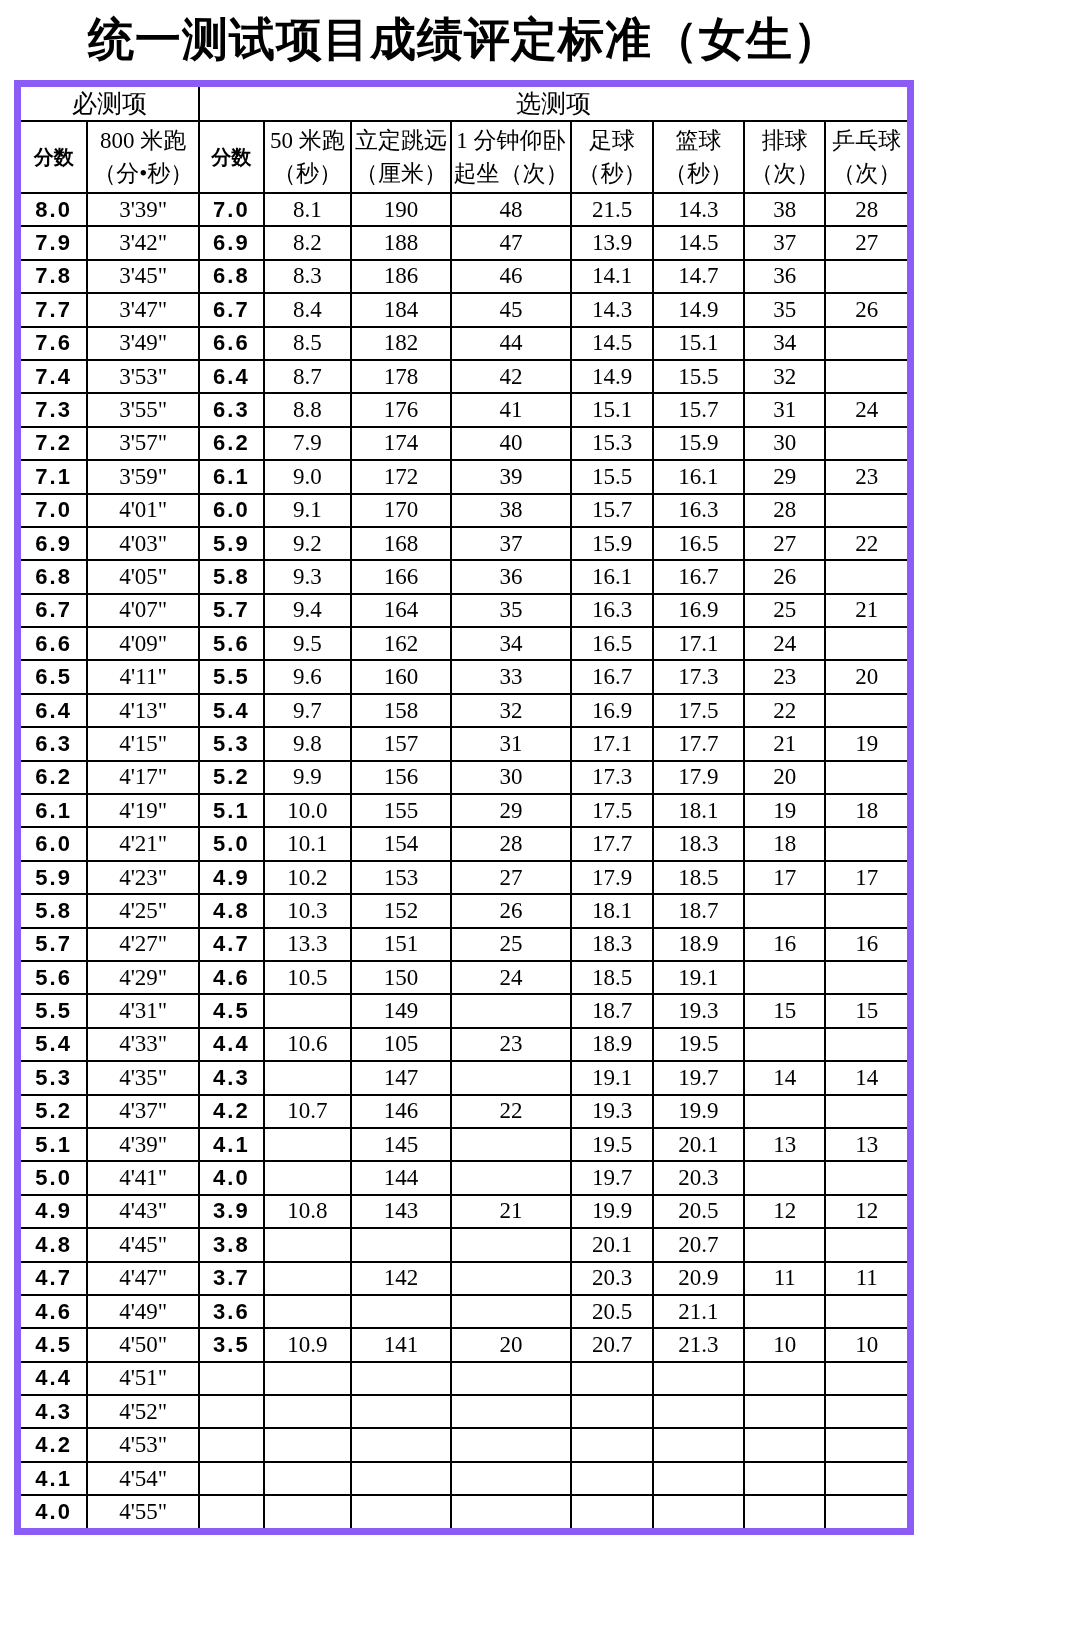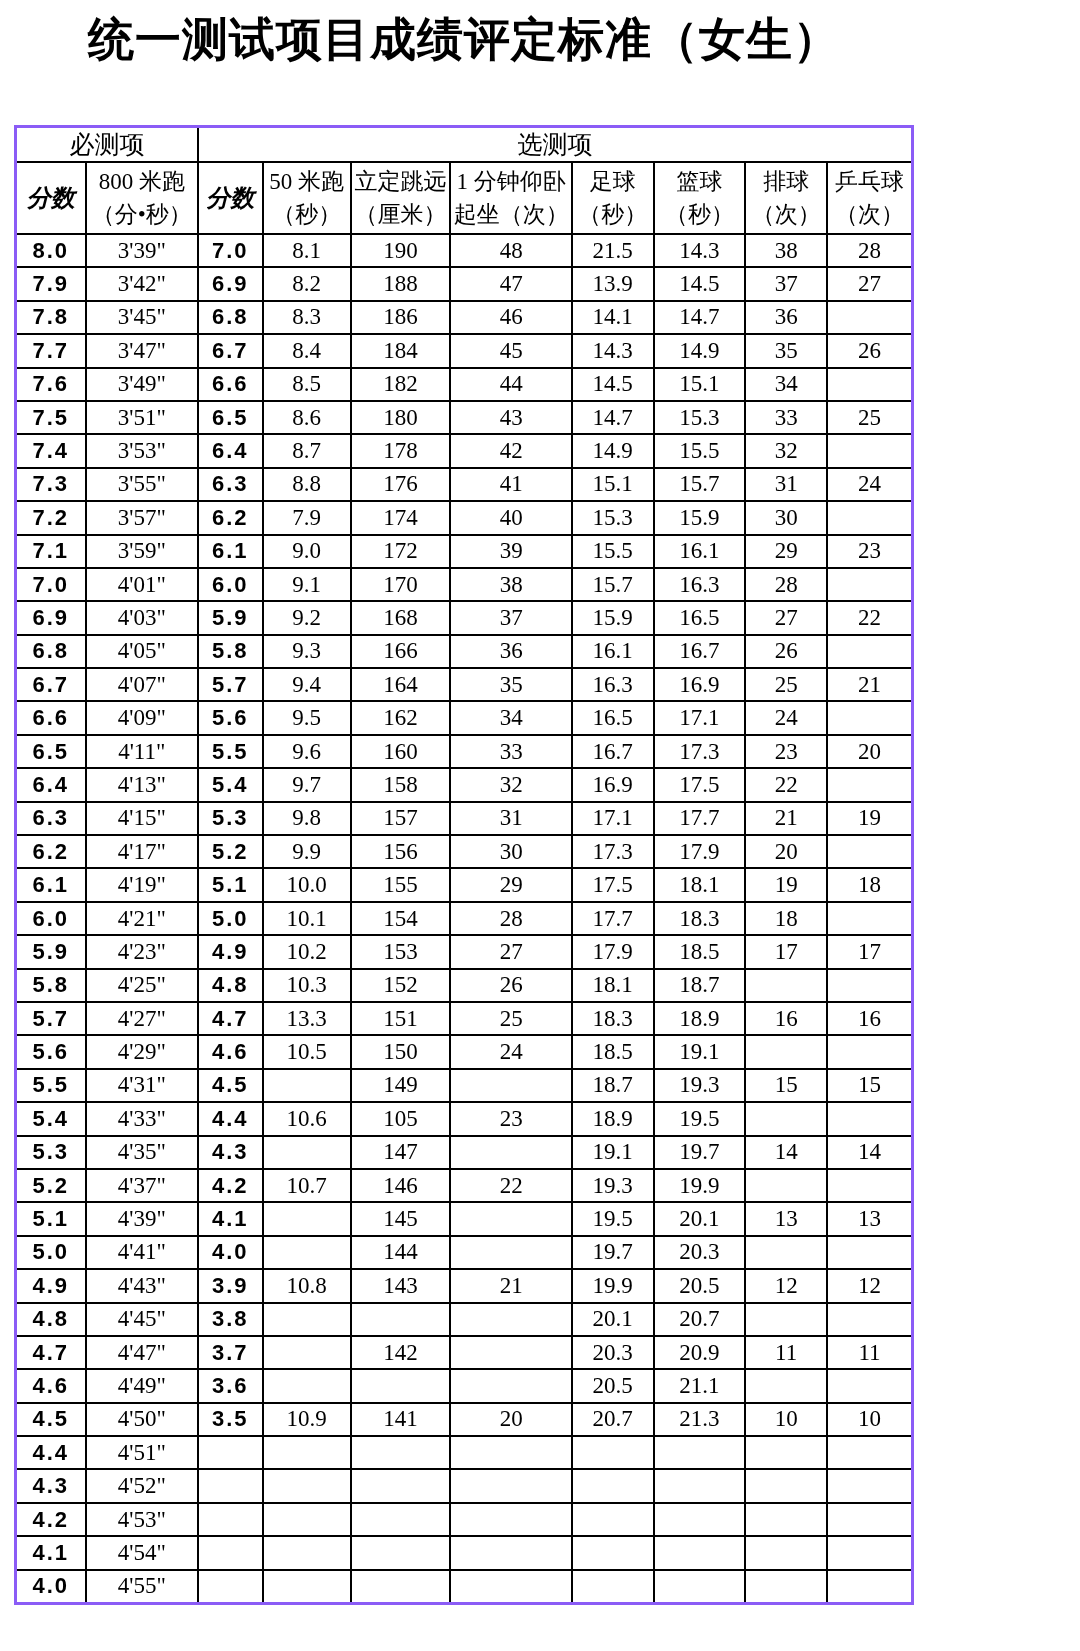--- a/index.html
+++ b/index.html
@@ -26,22 +26,21 @@
     font-family: "Liberation Sans", sans-serif;
     font-size: 46px;
     font-weight: 900;
     letter-spacing: 1px;
     white-space: nowrap;
   }
   table.score-table {
     width: 100%;
     border-collapse: collapse;
     table-layout: fixed;
-    border: 3px solid #8b5cf6;
-    margin-top: 45px;
+    border: 7px solid #8b5cf6;
   }
   .score-table th,
   .score-table td {
     border: 2px solid #000;
     text-align: center;
     vertical-align: middle;
     padding: 0;
     white-space: nowrap;
     overflow: hidden;
   }
@@ -54,22 +53,21 @@
   .col-th {
     height: 70px;
     font-size: 23px;
     font-weight: normal;
     line-height: 1.45;
     font-family: Liberation Serif, serif;
   }
   .score-th {
     font-family: "Liberation Sans", sans-serif;
     font-weight: bold;
-    font-size: 24px;
-    font-style: italic;
+    font-size: 20px;
   }
   .score-table td {
     height: 31.4px;
     font-size: 23px;
     font-family: "Liberation Serif", serif;
   }
   .score-table td.score-cell {
     font-family: "Liberation Sans", sans-serif;
     font-weight: bold;
     font-size: 22px;
@@ -191,32 +189,20 @@
           <td class="score-cell">6.6</td>
           <td>8.5</td>
           <td>182</td>
           <td>44</td>
           <td>14.5</td>
           <td>15.1</td>
           <td>34</td>
           <td></td>
         </tr>
         <tr>
-          <td class="score-cell">7.5</td>
-          <td>3'51"</td>
-          <td class="score-cell">6.5</td>
-          <td>8.6</td>
-          <td>180</td>
-          <td>43</td>
-          <td>14.7</td>
-          <td>15.3</td>
-          <td>33</td>
-          <td>25</td>
-        </tr>
-        <tr>
           <td class="score-cell">7.4</td>
           <td>3'53"</td>
           <td class="score-cell">6.4</td>
           <td>8.7</td>
           <td>178</td>
           <td>42</td>
           <td>14.9</td>
           <td>15.5</td>
           <td>32</td>
           <td></td>

